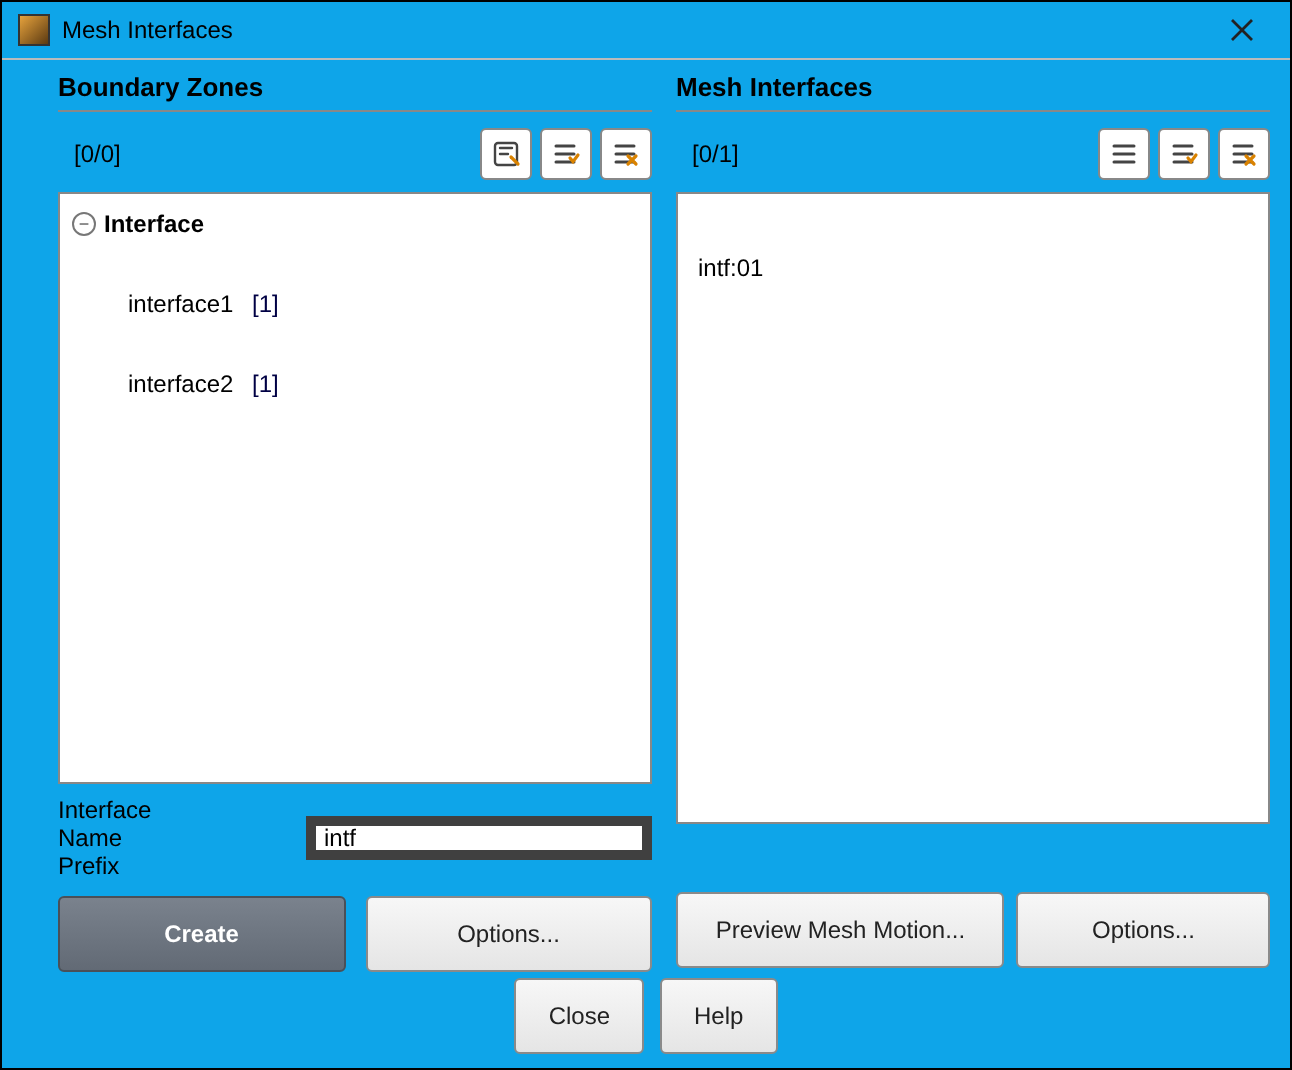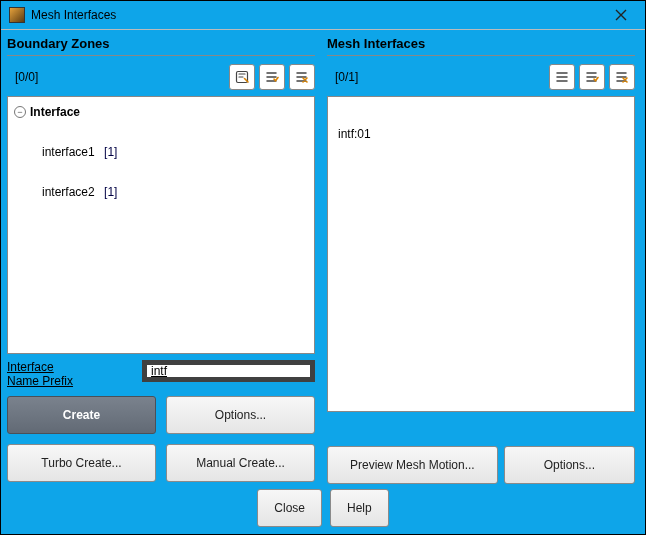--- a/index.html
+++ b/index.html
@@ -21,21 +21,21 @@
   .titlebar .app-icon {
     width: 16px; height: 16px; background: linear-gradient(135deg,#e6a23c,#5b3a12);
     border: 1px solid #333; margin-right: 6px;
   }
   .titlebar .title { flex: 1; font-size: 12px; }
   .titlebar .close-x {
     width: 32px; height: 20px; display: flex; align-items: center; justify-content: center;
     cursor: pointer; font-size: 14px;
   }
   .body {
-    flex: 1; display: flex; gap: 12px; padding: 4px 10px 0 6px;
+    flex: 1; display: flex; gap: 12px; padding: 4px 10px 0 28px;
   }
   .panel {
     flex: 1; display: flex; flex-direction: column; min-width: 0;
   }
   .panel-title {
     font-weight: bold; font-size: 13px; padding: 2px 0 4px 0;
     border-bottom: 1px solid #888;
   }
   .list-head {
     display: flex; align-items: center; padding: 8px 0 6px 0;
@@ -54,21 +54,21 @@
   .tree-node { display: flex; align-items: center; gap: 4px; padding: 2px 0; }
   .tree-toggle {
     width: 12px; height: 12px; border: 1px solid #777; border-radius: 50%;
     display: flex; align-items: center; justify-content: center;
     font-size: 9px; line-height: 1; cursor: pointer; color:#555;
   }
   .tree-label { font-weight: bold; }
   .tree-children { padding-left: 28px; }
   .tree-leaf { padding: 2px 0; margin-top: 22px; }
   .leaf-count { color: #004; margin-left: 6px; }
-  .prefix-row { display: flex; align-items: flex-start; gap: 24px; padding: 6px 0 6px 0; text-decoration: underline; }
+  .prefix-row { display: flex; align-items: center; gap: 24px; padding: 6px 0 6px 0; }
   .prefix-input {
     flex: 1; height: 22px; border: 5px solid #404040; padding: 0 4px; font-size: 12px; margin-left: 40px;
   }
   .btn-row { display: flex; gap: 10px; padding: 2px 0; }
   .btn {
     flex: 1; height: 38px; border: 1px solid #8a8a8a; border-radius: 3px;
     background: linear-gradient(#f7f7f7,#e5e5e5);
     display: flex; align-items: center; justify-content: center;
     cursor: pointer; font-size: 12px; color:#222;
   }
@@ -150,24 +150,20 @@
 
       <div class="prefix-row">
         <span>Interface Name Prefix</span>
         <input class="prefix-input" type="text" value="intf" style="">
       </div>
 
       <div class="btn-row">
         <div class="btn primary">Create</div>
         <div class="btn">Options...</div>
       </div>
-      <div class="btn-row" style="margin-top:6px; margin-bottom:4px;">
-        <div class="btn">Turbo Create...</div>
-        <div class="btn">Manual Create...</div>
-      </div>
     </div>
 
     <div class="panel">
       <div class="panel-title">Mesh Interfaces</div>
 
       <div class="list-head">
         <div class="count">[0/1]</div>
         <div class="iconbtn" title="List">
           <svg width="16" height="16" viewBox="0 0 16 16">
             <path d="M3 4 h10 M3 8 h10 M3 12 h10" stroke="#444" stroke-width="1.5" stroke-linecap="round"></path>

